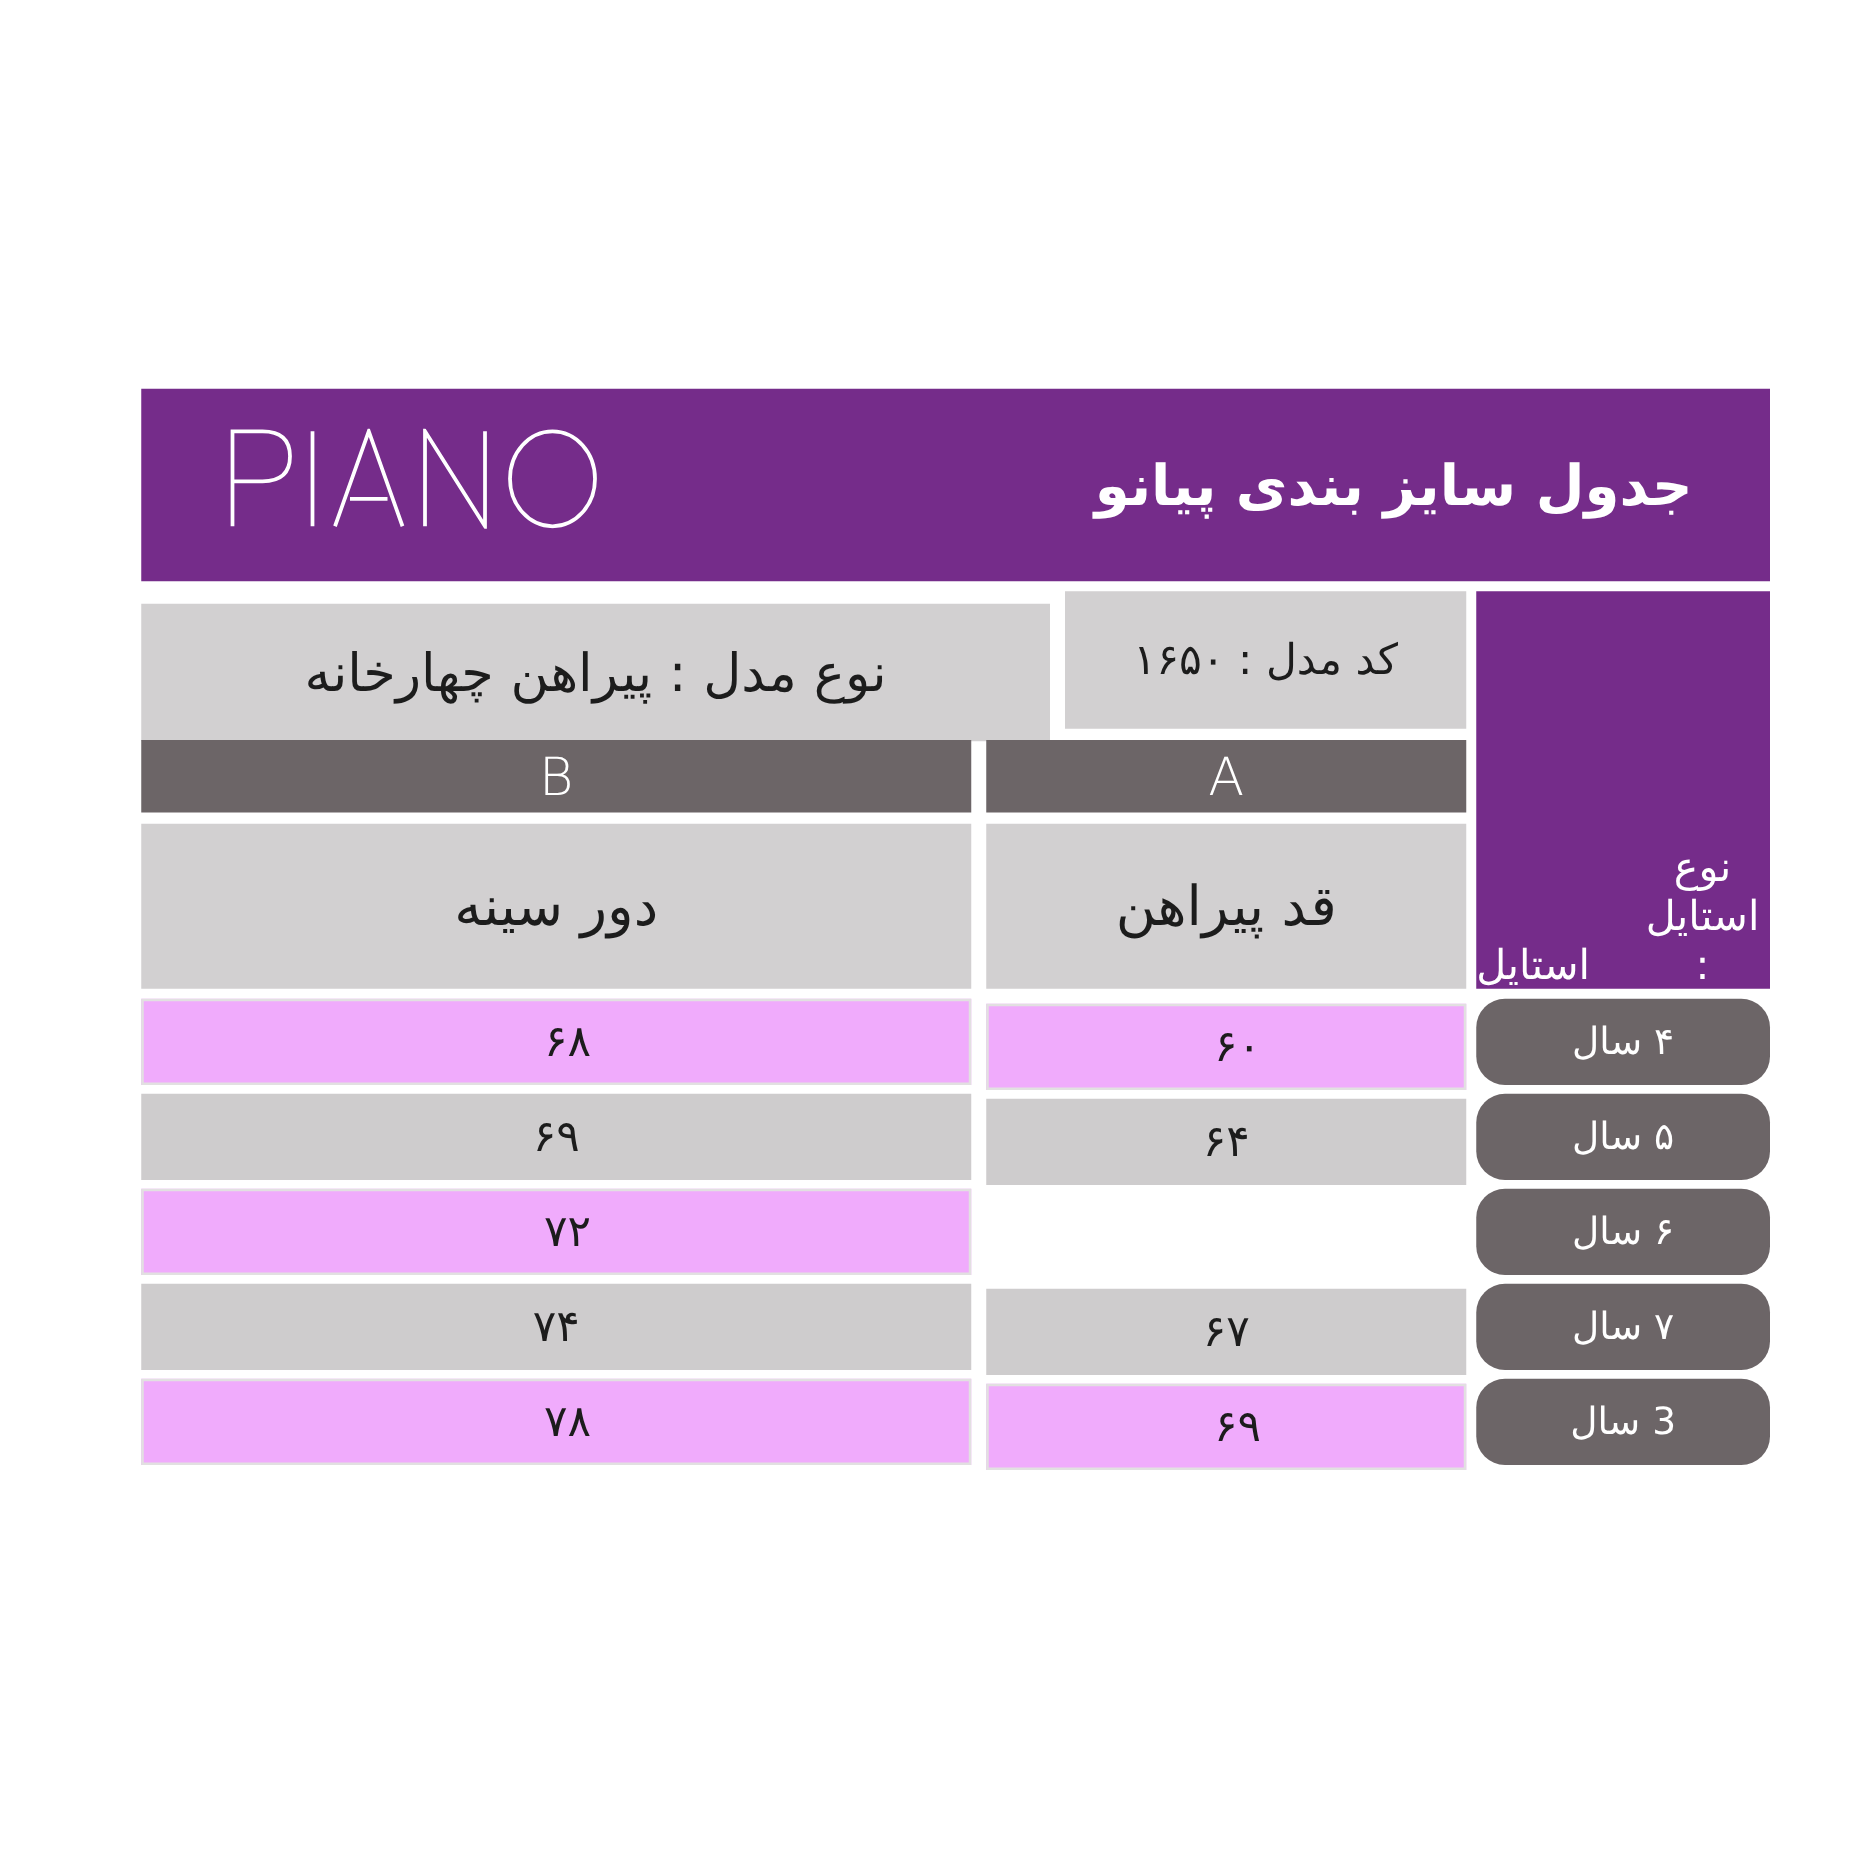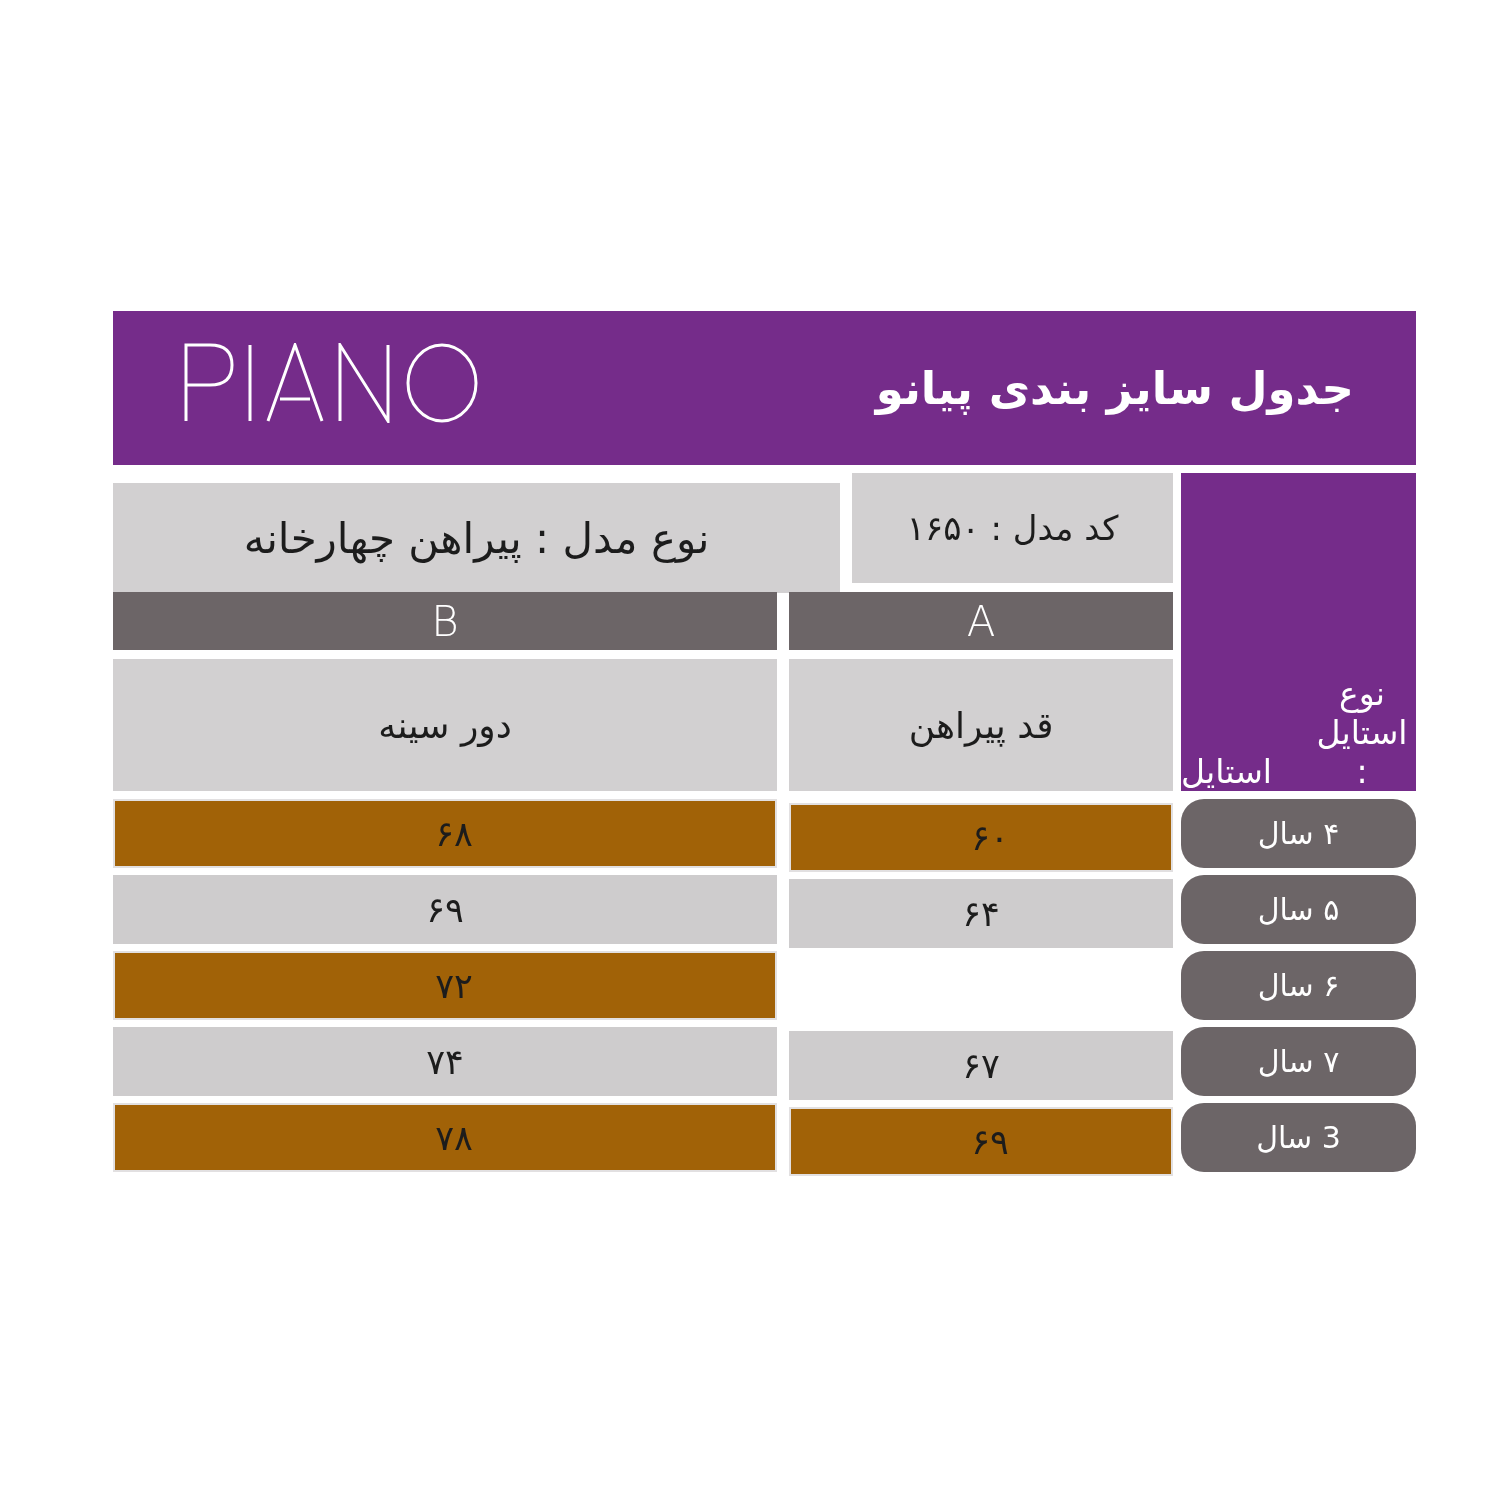--- a/index.html
+++ b/index.html
@@ -36,32 +36,32 @@
     justify-content:center;gap:36px;text-align:center;}
 
   
   .col-label{position:absolute;top:281px;height:58px;background:var(--dark);color:#ffffff;
     font-size:42px;font-weight:300;}
   .col-label.b{left:0;width:664px;}
   .col-label.a{left:676px;width:384px;}
 
   
   .col-sub{position:absolute;top:348px;height:132px;background:var(--lgray);
-    color:var(--ink);font-size:36px;}
+    color:var(--ink);font-size:44px;}
   .col-sub.b{left:0;width:664px;}
   .col-sub.a{left:676px;width:384px;}
 
   
   .row{position:absolute;left:0;width:1303px;height:69px;}
   .r0{top:488px}.r1{top:564px}.r2{top:640px}.r3{top:716px}.r4{top:792px}
   .row .chest{position:absolute;left:0;top:0;width:664px;height:69px;font-size:35px;color:var(--ink);}
   .row .length{position:absolute;left:676px;top:4px;width:384px;height:69px;font-size:35px;color:var(--ink);}
   .row .age{position:absolute;left:1068px;top:0;width:235px;height:69px;background:var(--dark);
     color:#ffffff;font-size:30px;border-radius:23px;}
-  .row.even .chest,.row.even .length{background:#a16207;border:2px solid var(--wborder);padding-left:18px;}
+  .row.even .chest,.row.even .length{background:#f0abfc;border:2px solid var(--wborder);padding-left:18px;}
   .row.odd  .chest,.row.odd  .length{background:var(--agray);}
 
   svg .stroke{fill:none;stroke:#ffffff;stroke-width:3;}
 </style>
 </head>
 <body>
 
 <div class="page">
   <div class="table">
 

